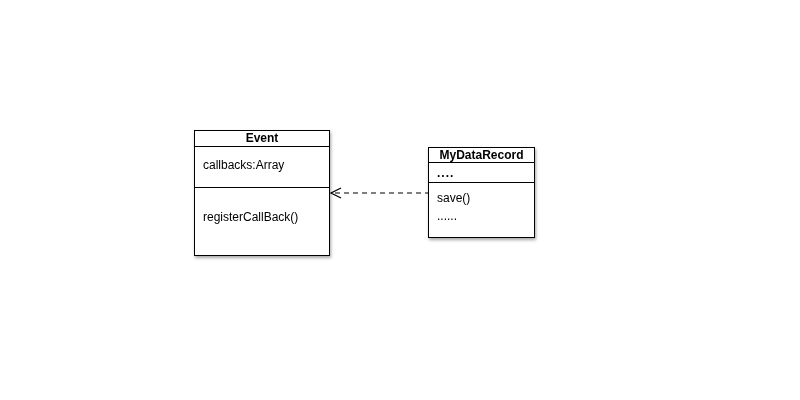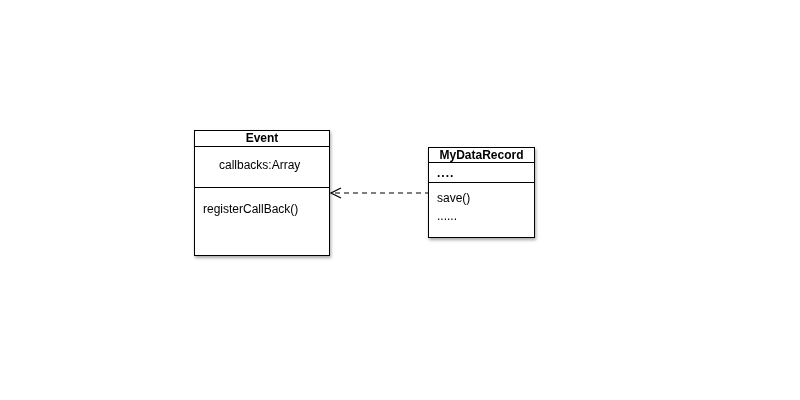--- a/index.html
+++ b/index.html
@@ -41,24 +41,24 @@
   .uml-class .class-methods {
     flex: 1 1 auto;
   }
   .member {
     padding-left: 8px;
     white-space: nowrap;
   }
   
   .box-event { left: 194px; top: 130px; width: 136px; height: 126px; }
   .box-event .class-title { height: 15px; line-height: 15px; }
-  .box-event .class-attrs { height: 41px; padding-top: 8px; box-sizing: border-box; padding-left: 16px; }
+  .box-event .class-attrs { height: 41px; padding-top: 8px; box-sizing: border-box; }
   .box-event .class-attrs .member { line-height: 20px; }
   .box-event .class-methods { padding-top: 8px; }
-  .box-event .class-methods .member { line-height: 27px; }
+  .box-event .class-methods .member { line-height: 27px; margin-top: 8px; }
   
   .box-mydatarecord { left: 428px; top: 147px; width: 107px; height: 91px; }
   .box-mydatarecord .class-title { height: 14px; line-height: 14px; }
   .box-mydatarecord .class-attrs { height: 20px; padding-top: 2px; box-sizing: border-box; }
   .box-mydatarecord .class-attrs .member { line-height: 17px; font-weight: bold; letter-spacing: 1px; }
   .box-mydatarecord .class-methods { padding-top: 6px; }
   .box-mydatarecord .class-methods .member { line-height: 18px; }
   .arrow-layer {
     position: absolute;
     left: 0; top: 0;

